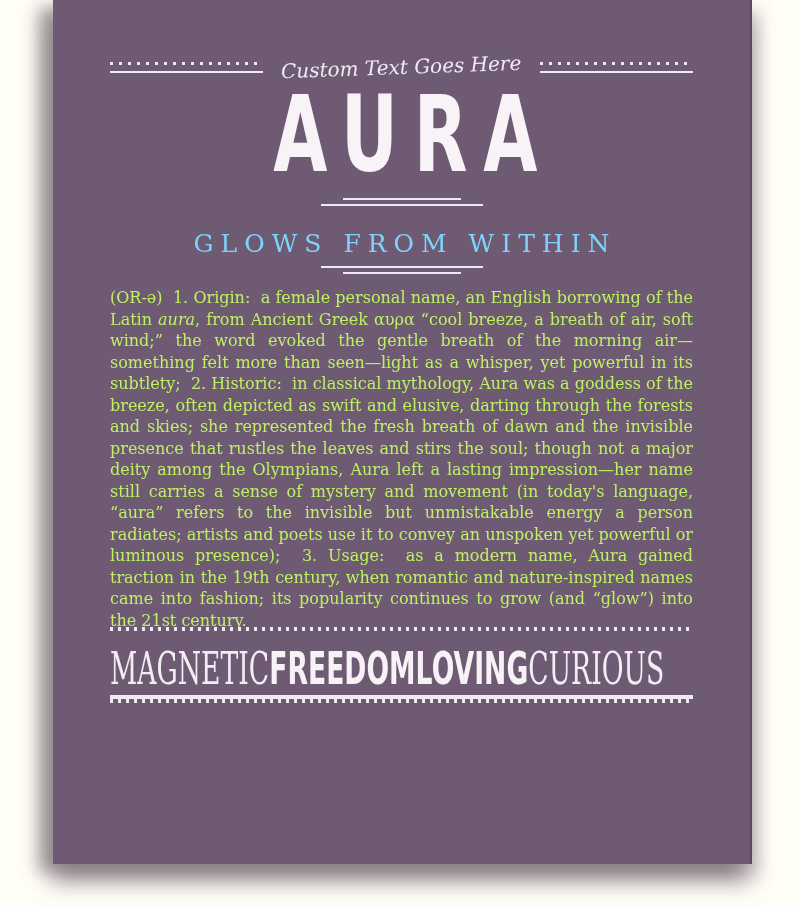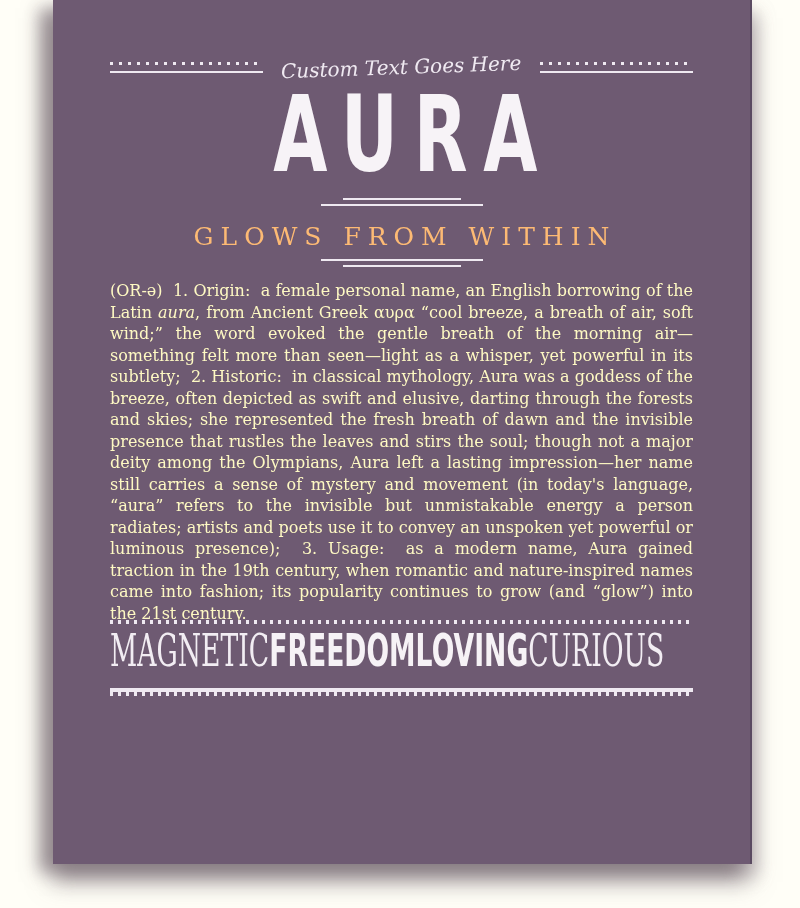--- a/index.html
+++ b/index.html
@@ -57,44 +57,44 @@
   .rules { display: flex; flex-direction: column; align-items: center; gap: 4px; }
   .rules.top { margin-top: 10px; }
   .rules.bottom { margin-top: 8px; }
   .rule { height: 2px; background: #EFE9F1; }
   .rule.short { width: 118px; }
   .rule.long  { width: 162px; }
   .tagline {
     text-align: center;
     font-family: "DejaVu Serif", serif;
     font-size: 25px; letter-spacing: 7px;
-    color: #fdba74;
-    margin-top: 16px; margin-right: -7px;
+    color: #7dd3fc;
+    margin-top: 23px; margin-right: -7px;
   }
 
   
   .definition {
     margin-top: 13px;
     height: 340px; overflow: hidden;
     font-family: "DejaVu Serif", serif;
     font-size: 16px; line-height: 21.5px;
-    color: #fef9c3;
+    color: #bef264;
     text-align: justify;
   }
 
   
   .divider.dotted {
     height: 4px;
     background-image: repeating-linear-gradient(90deg, #EFE9F1 0 3px, transparent 3px 8px);
     background-repeat: repeat-x; background-size: 8px 4px;
   }
   .divider.solid { height: 2px; background: #EFE9F1; }
 
   
-  .word-row-outer { height: 64px; display: flex; align-items: flex-start; overflow: visible; }
+  .word-row-outer { height: 64px; display: flex; align-items: flex-end; overflow: visible; }
   .word-row-outer.short { height: 54px; }
   .word-row {
     width: 980px;
     display: flex; justify-content: space-between; align-items: baseline;
     white-space: nowrap;
     transform: scaleX(0.592);
     transform-origin: left center;
   }
   .w-slab { font-family: "DejaVu Serif", serif; font-weight: normal; font-size: 45px; color: #F2EDF3; }
   .w-sans { font-family: "DejaVu Sans", sans-serif; font-weight: bold; font-size: 45px; color: #F6F2F6; }

